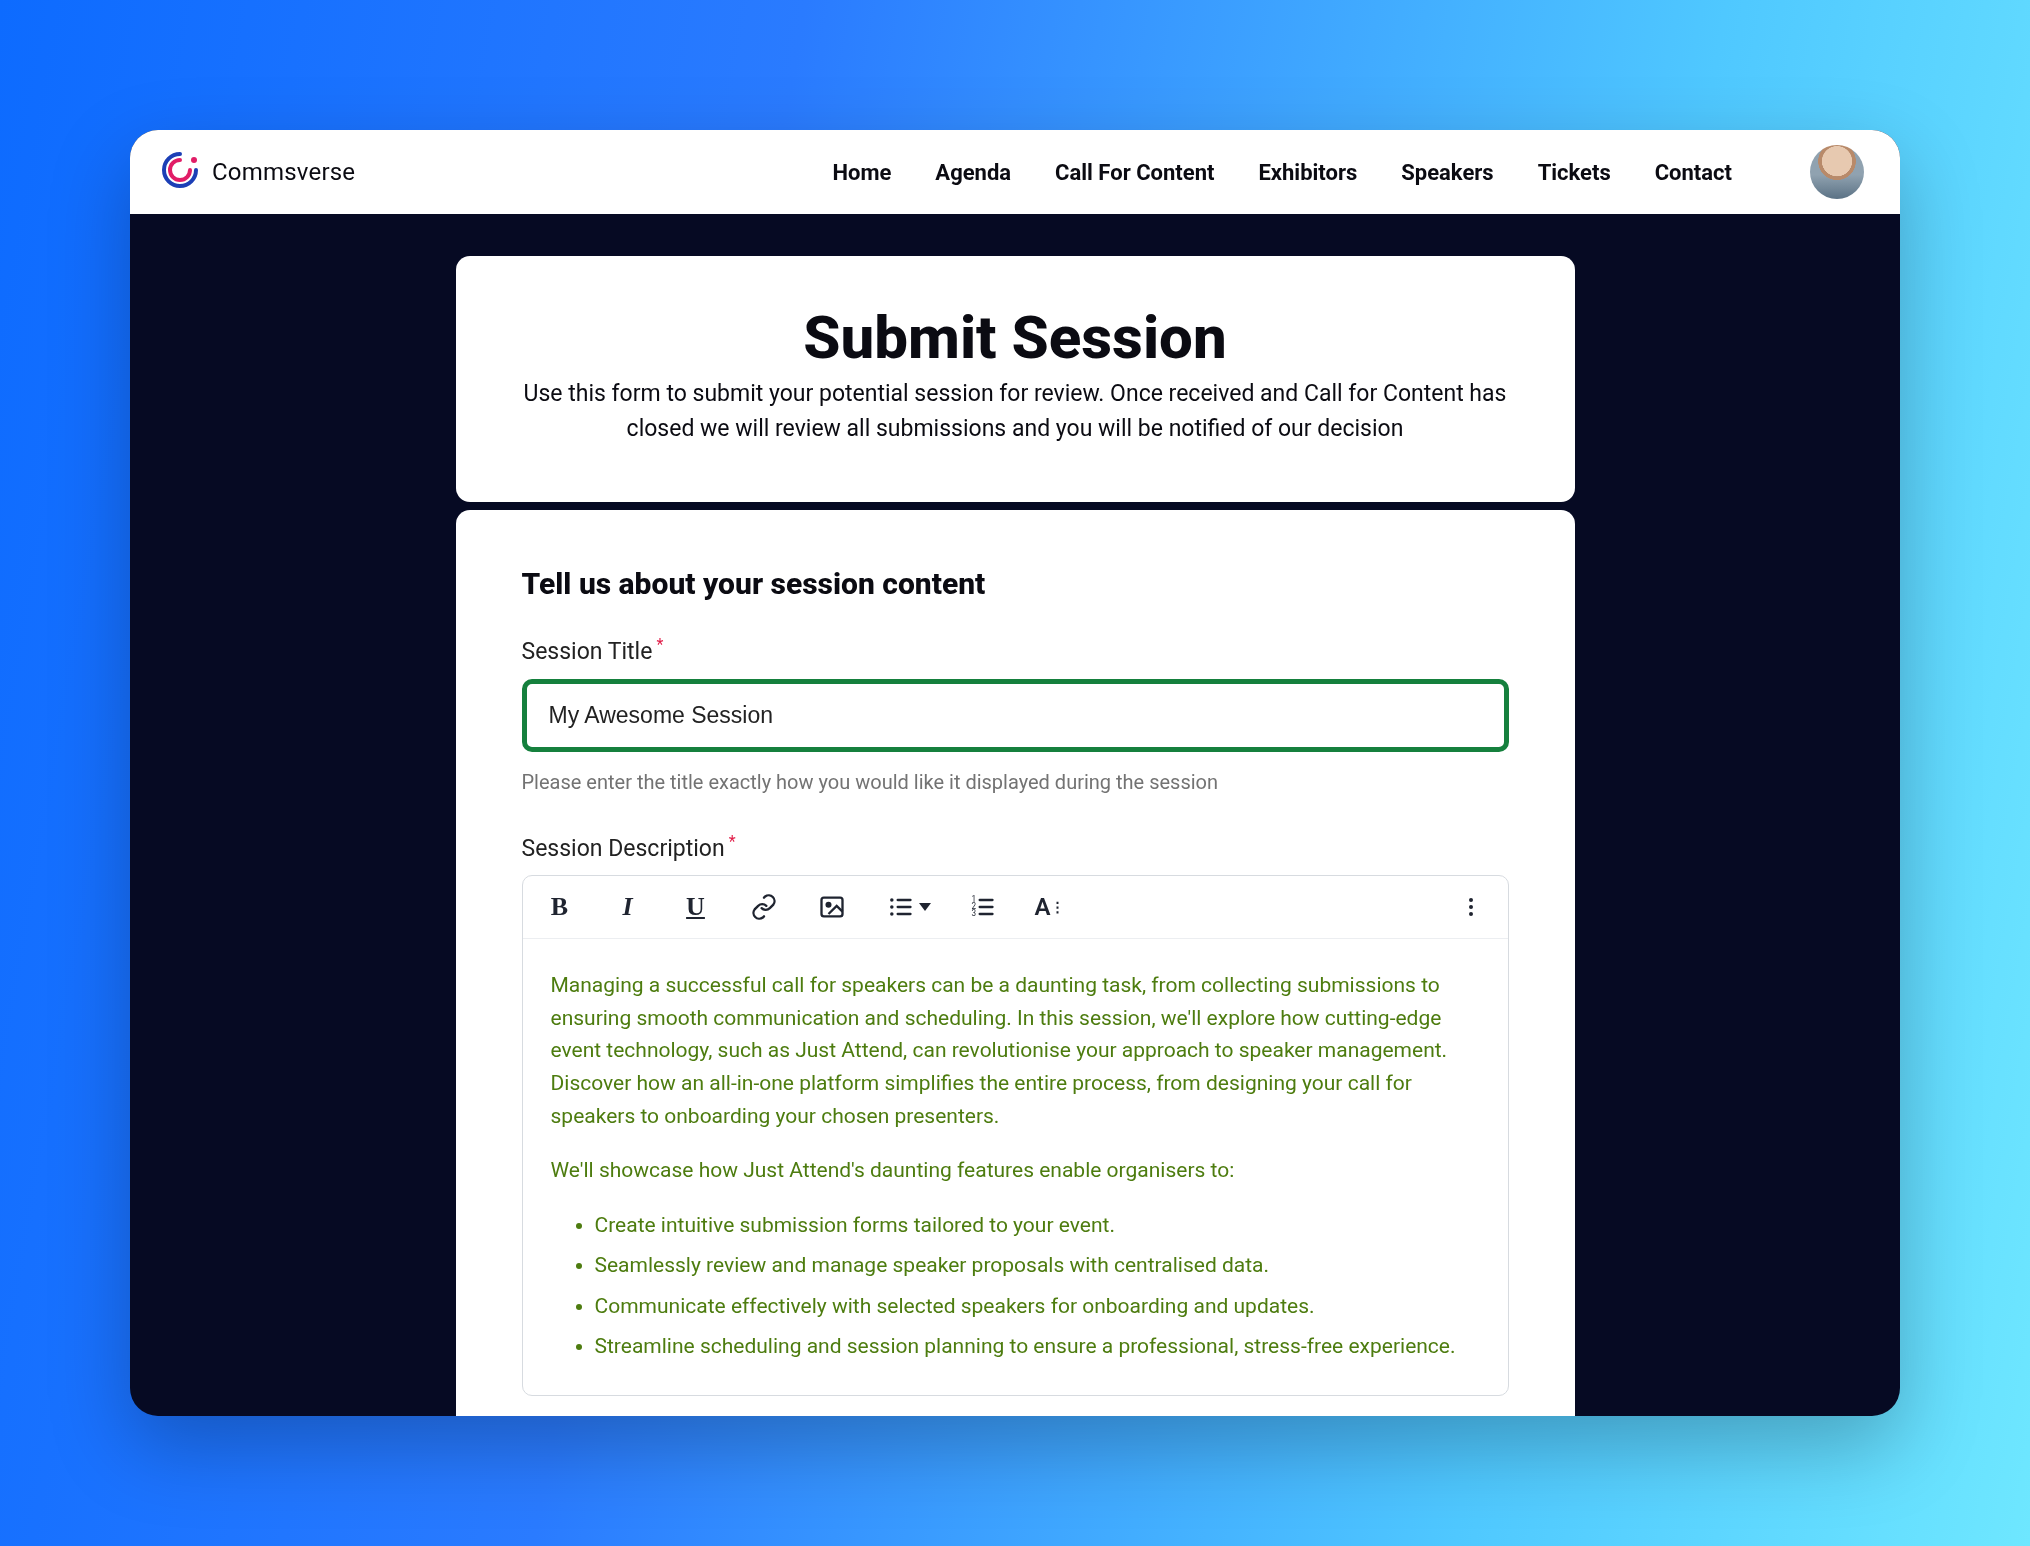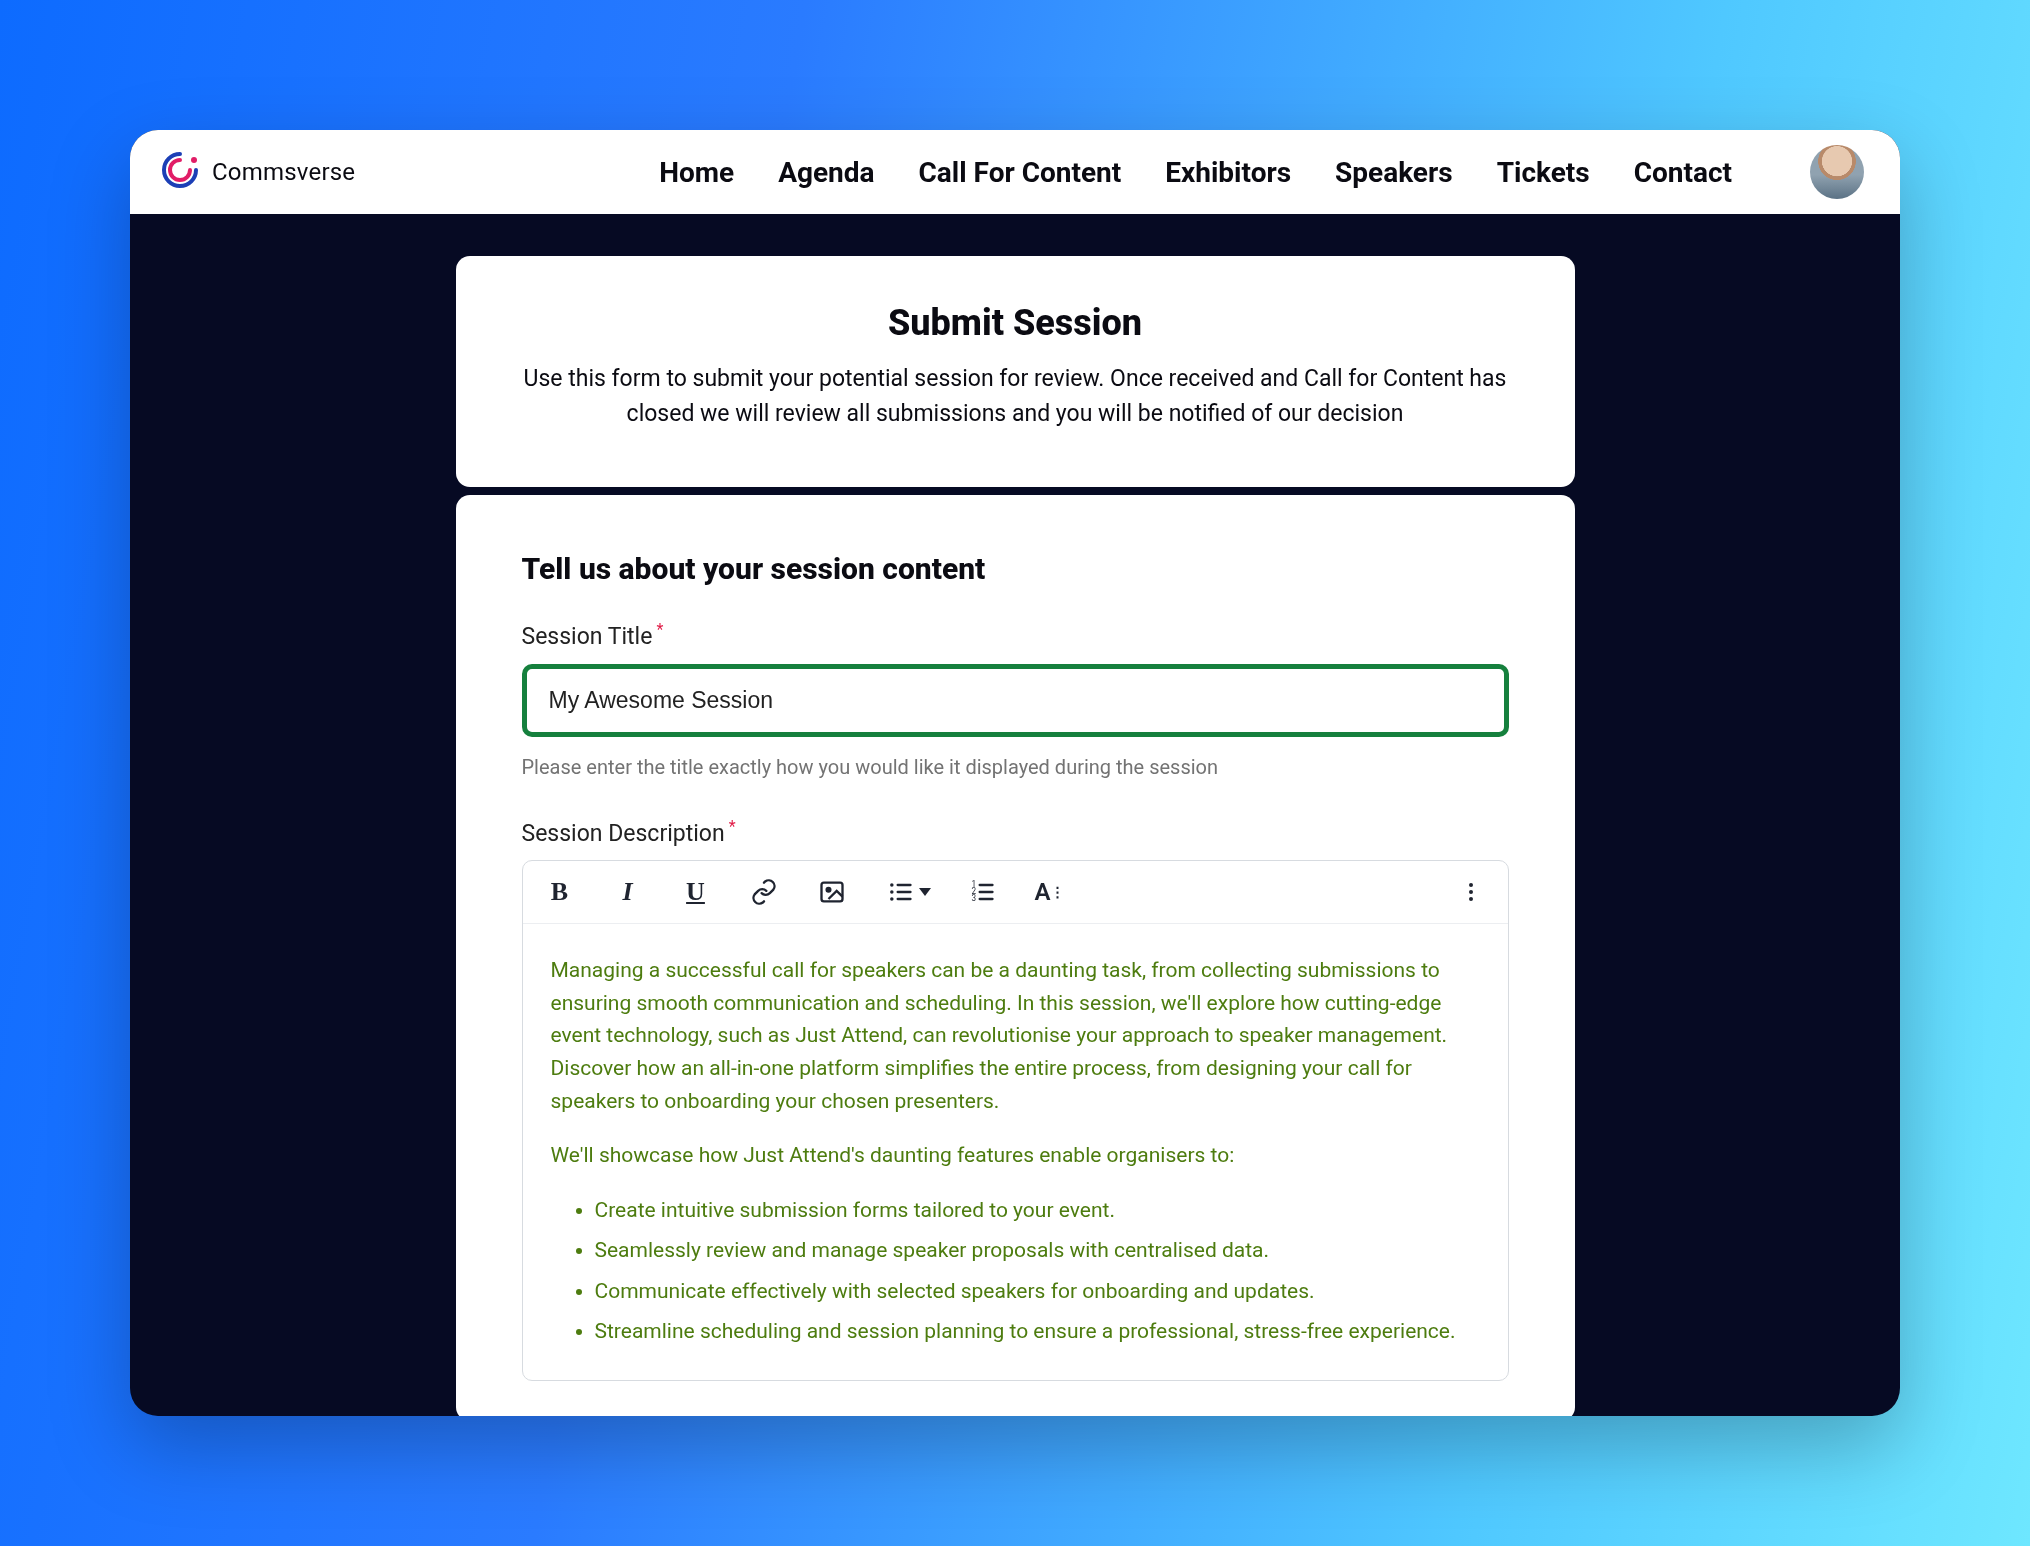--- a/index.html
+++ b/index.html
@@ -39,21 +39,21 @@
     letter-spacing: .2px;
   }
   .nav {
     margin-left: auto;
     display: flex;
     align-items: center;
     gap: 44px;
   }
   .nav a {
     font-weight: 700;
-    font-size: 28px;
+    font-size: 22px;
     color: #0b0b12;
     text-decoration: none;
     cursor: pointer;
   }
   .avatar {
     width: 54px;
     height: 54px;
     border-radius: 50%;
     margin-left: 34px;
     background: radial-gradient(circle at 50% 30%, #e7c9b0 0 32%, #b88a6a 33% 40%, transparent 41%),
@@ -71,24 +71,24 @@
   .card {
     background: #fff;
     border-radius: 14px;
     width: 1119px;
   }
   .intro-card {
     padding: 46px 62px 56px;
     text-align: center;
   }
   .intro-card h1 {
-    font-size: 36px;
+    font-size: 60px;
     font-weight: 800;
     color: #0b0b12;
-    margin-bottom: 18px;
+    margin-bottom: 4px;
   }
   .intro-card p {
     font-size: 23px;
     line-height: 1.5;
     color: #0b0b12;
     font-weight: 400;
   }
   .form-card {
     margin-top: 8px;
     padding: 56px 66px 40px;

